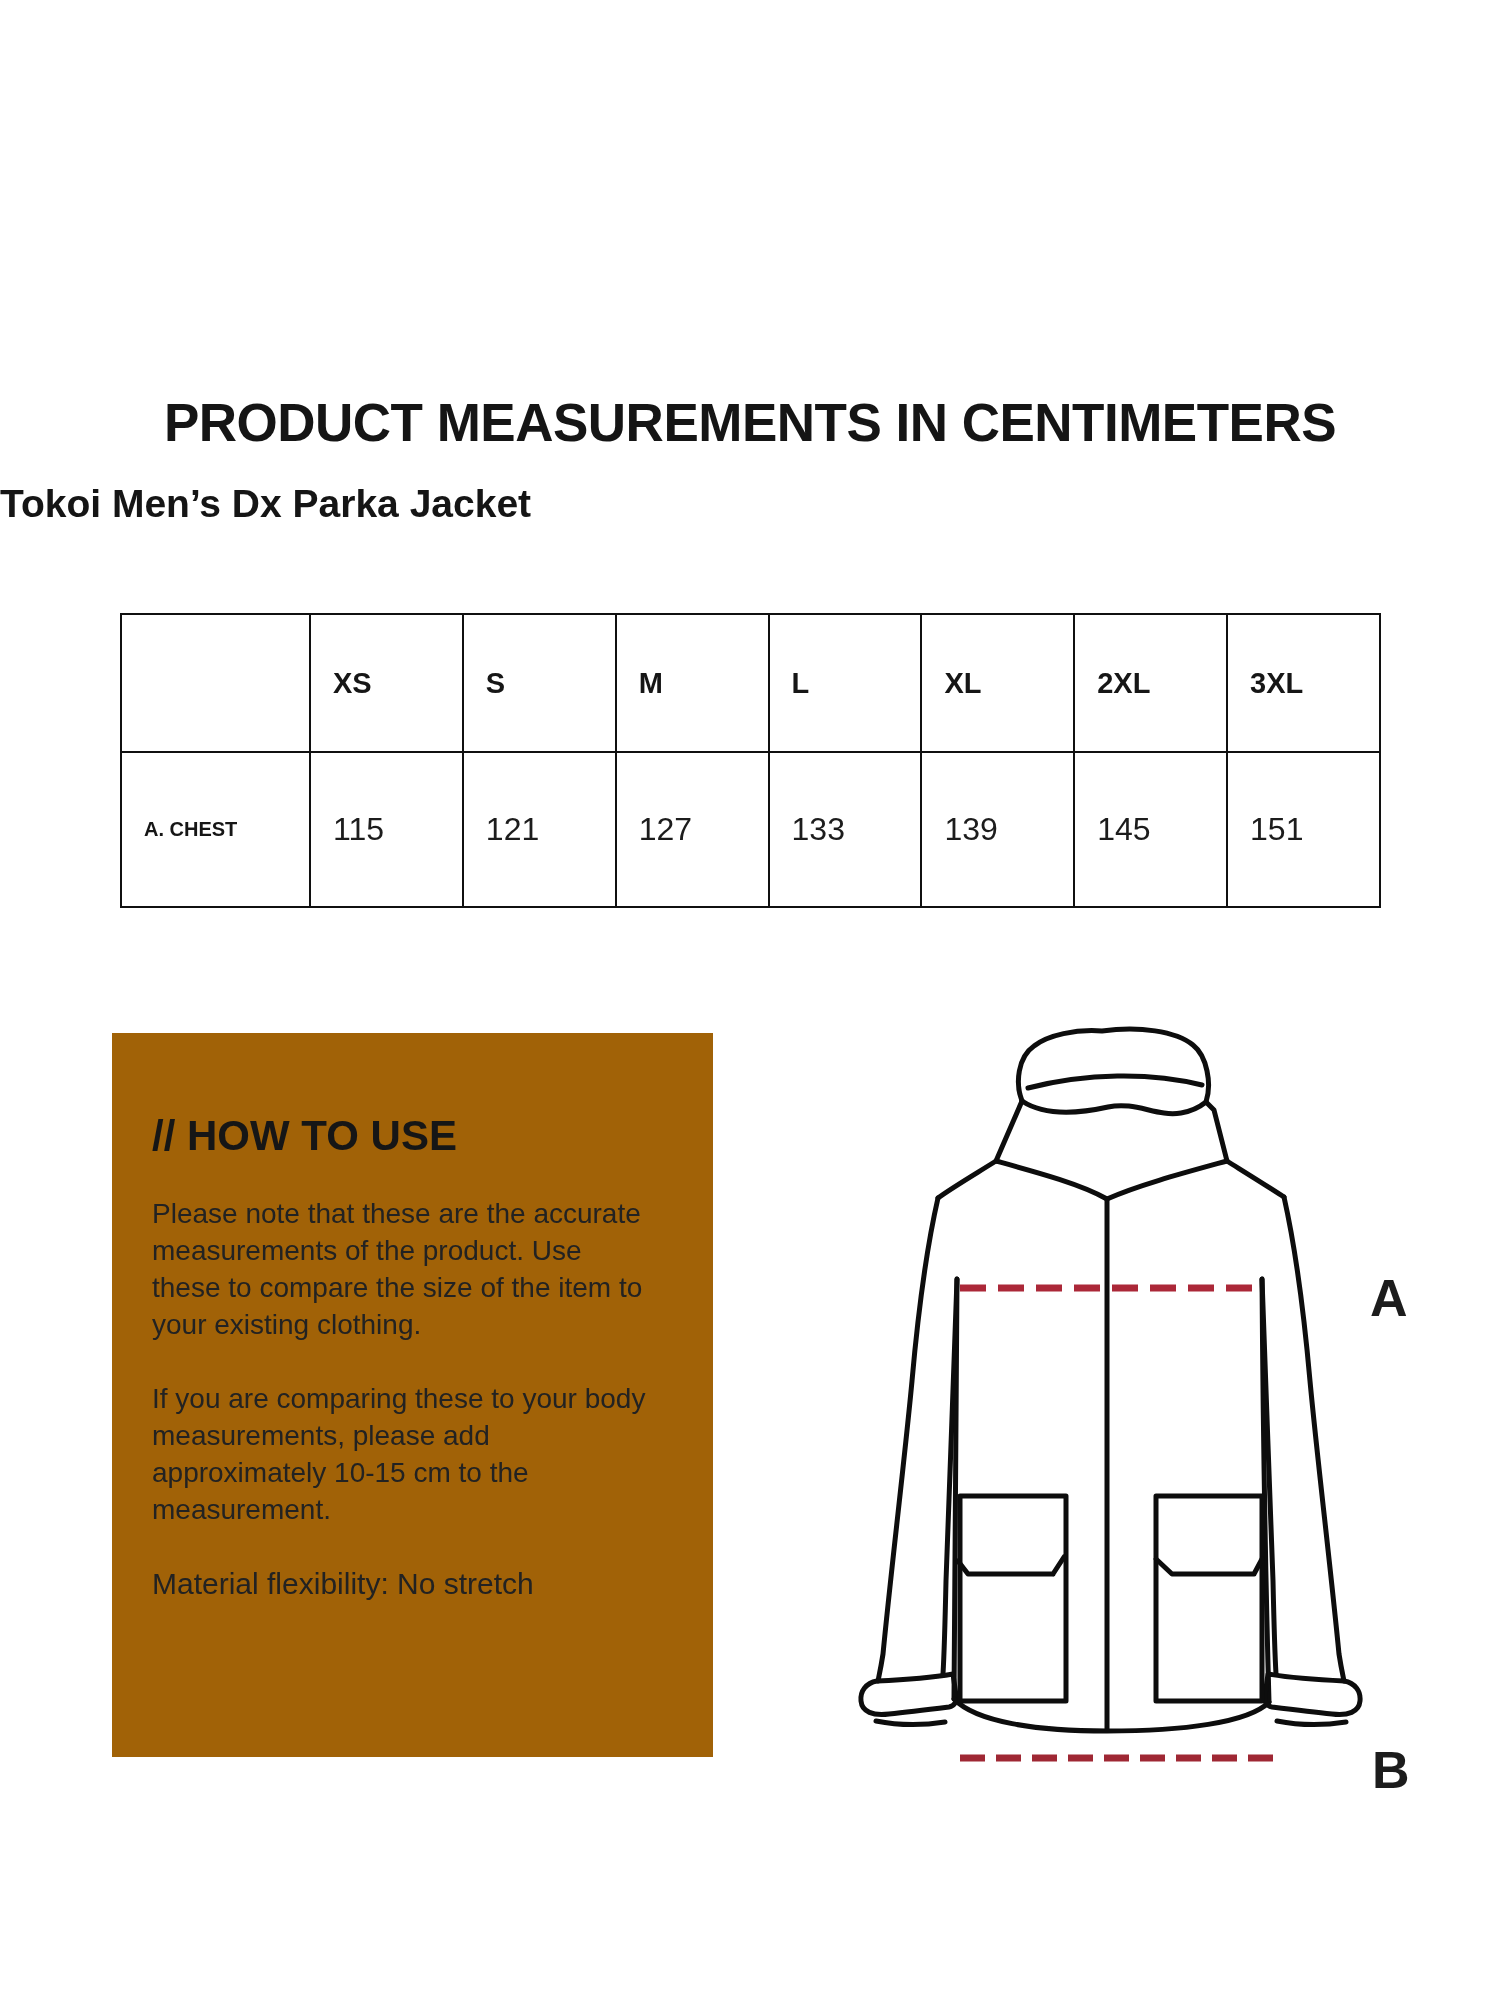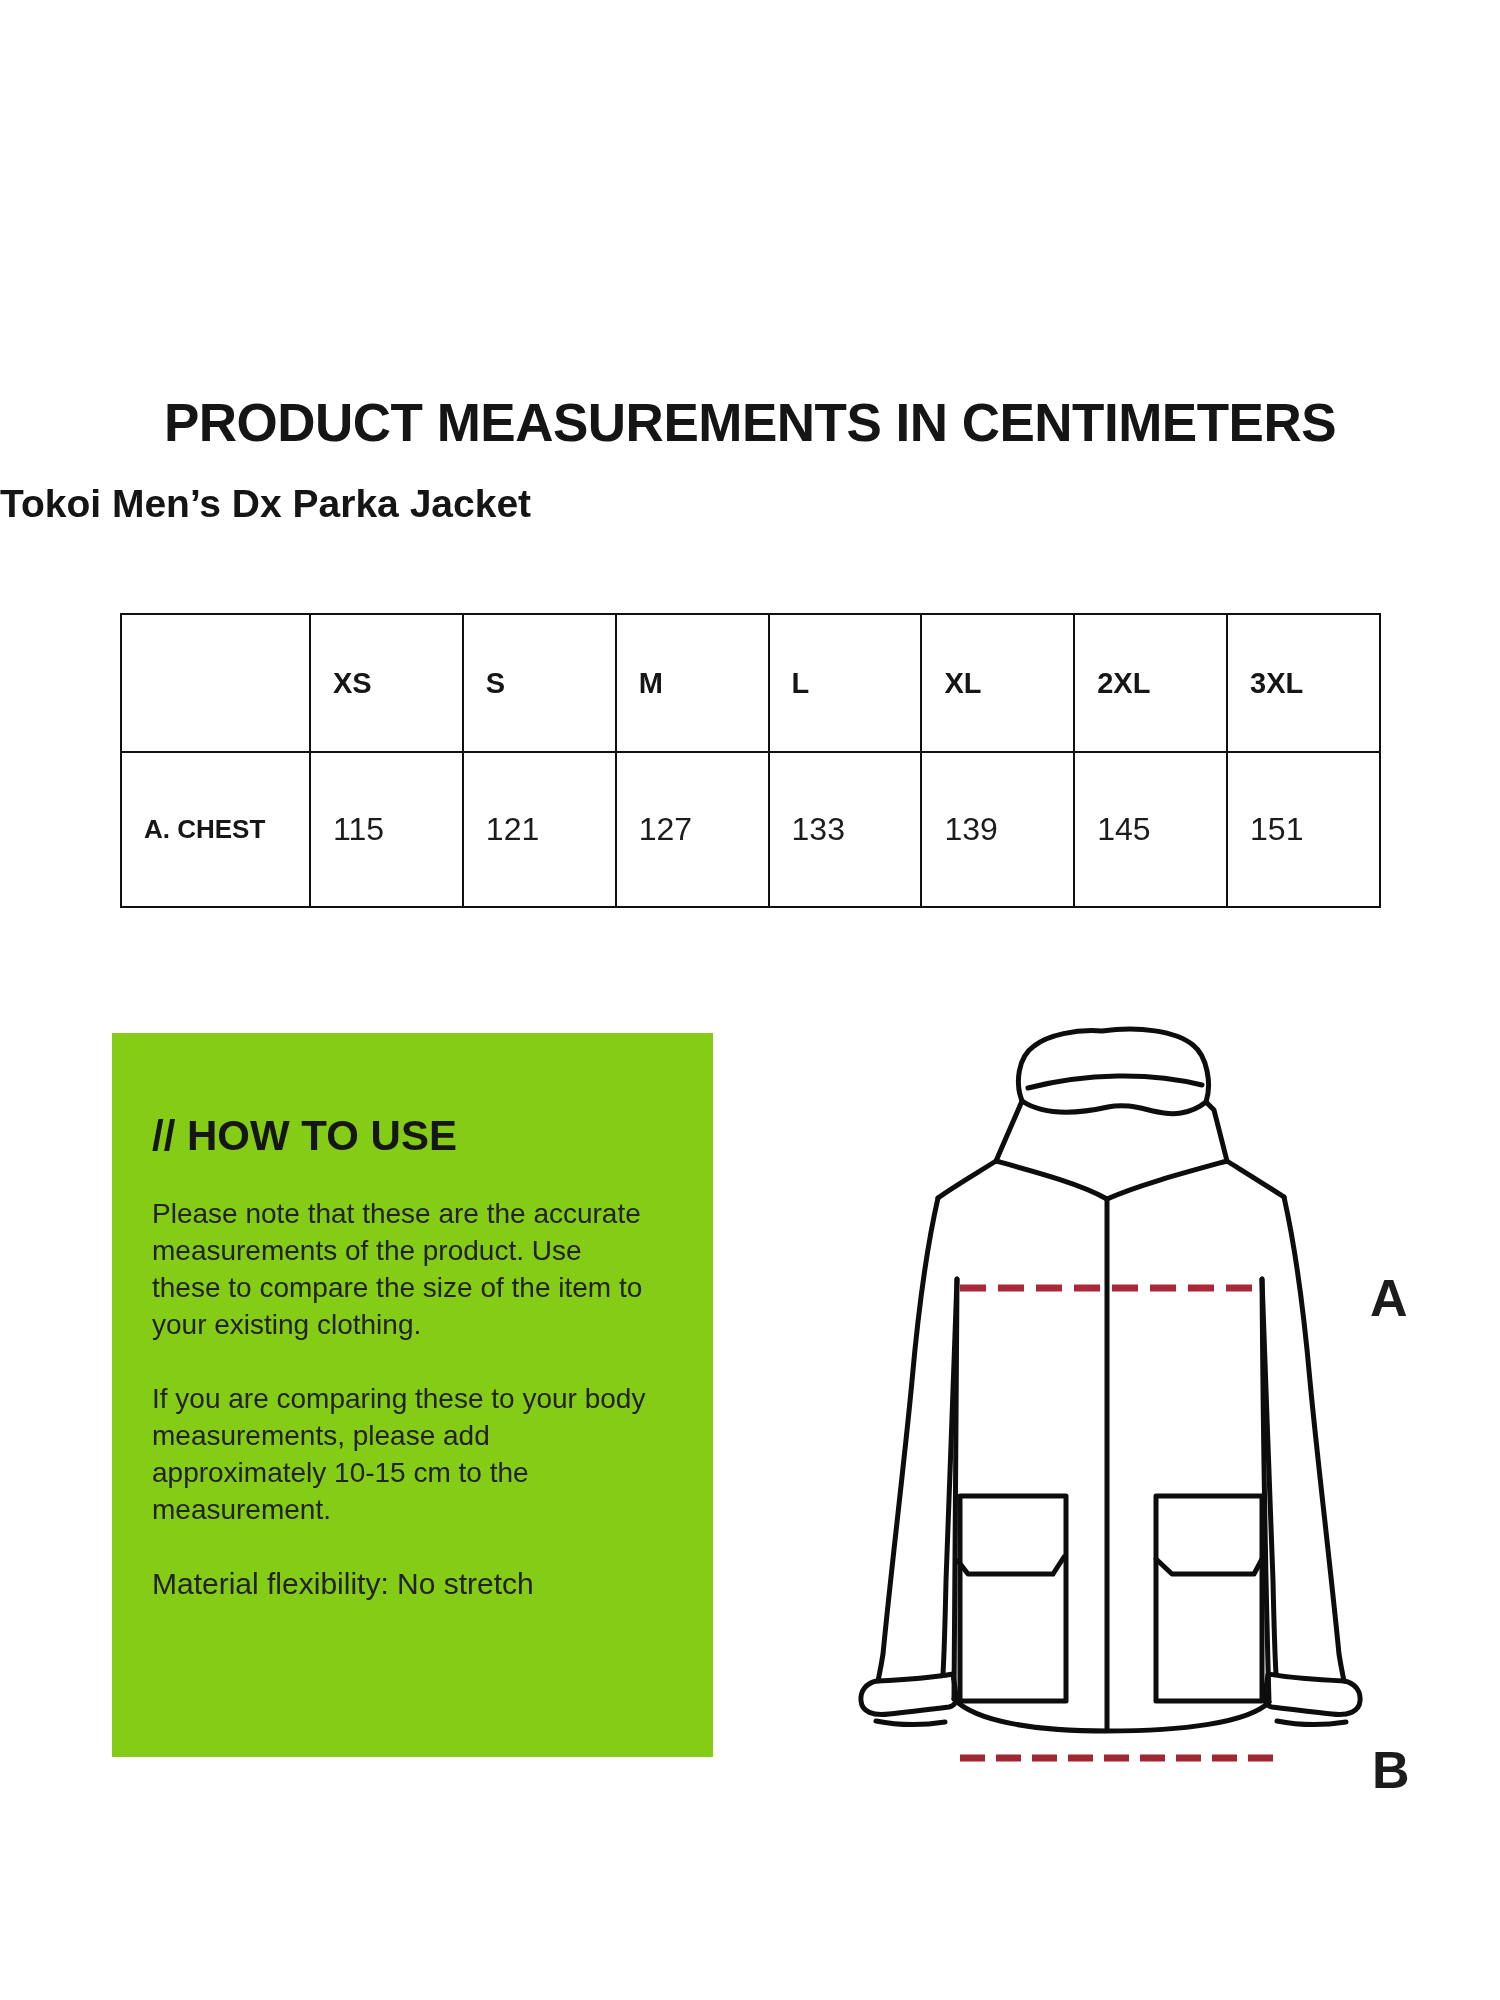--- a/index.html
+++ b/index.html
@@ -21,25 +21,25 @@
   }
   table.size-table td,table.size-table th{
     border:2px solid #101010;text-align:left;vertical-align:middle;
     padding:0 0 0 22px;
   }
   table.size-table col.c-label{width:189px;}
   table.size-table tr.hdr{height:93px;}
   table.size-table tr.r1{height:104px;}
   table.size-table tr.r2{height:98px;}
   th.size-head{font-size:29px;font-weight:700;color:#161616;}
-  td.row-label{font-size:26px;font-weight:700;color:#161616;margin-top:14px;}
+  td.row-label{font-size:20px;font-weight:700;color:#161616;margin-top:14px;}
   td.val{font-size:32px;font-weight:400;color:#1c1c1c;}
   .howto-box{
     position:absolute;left:112px;top:1033px;width:601px;height:724px;
-    background:#84cc16;box-sizing:border-box;padding:78px 36px 0 40px;
+    background:#a16207;box-sizing:border-box;padding:78px 36px 0 40px;
   }
   .howto-heading{
     font-size:42px;font-weight:700;color:#161616;line-height:1.2;
     margin:0 0 34px 0;
   }
   .howto-box p{
     margin:0 0 37px 0;width:505px;
     font-size:28px;font-weight:400;line-height:37px;color:#222222;
   }
   .fit-line{margin-top:76px;font-size:30px;line-height:37px;color:#222222;}

